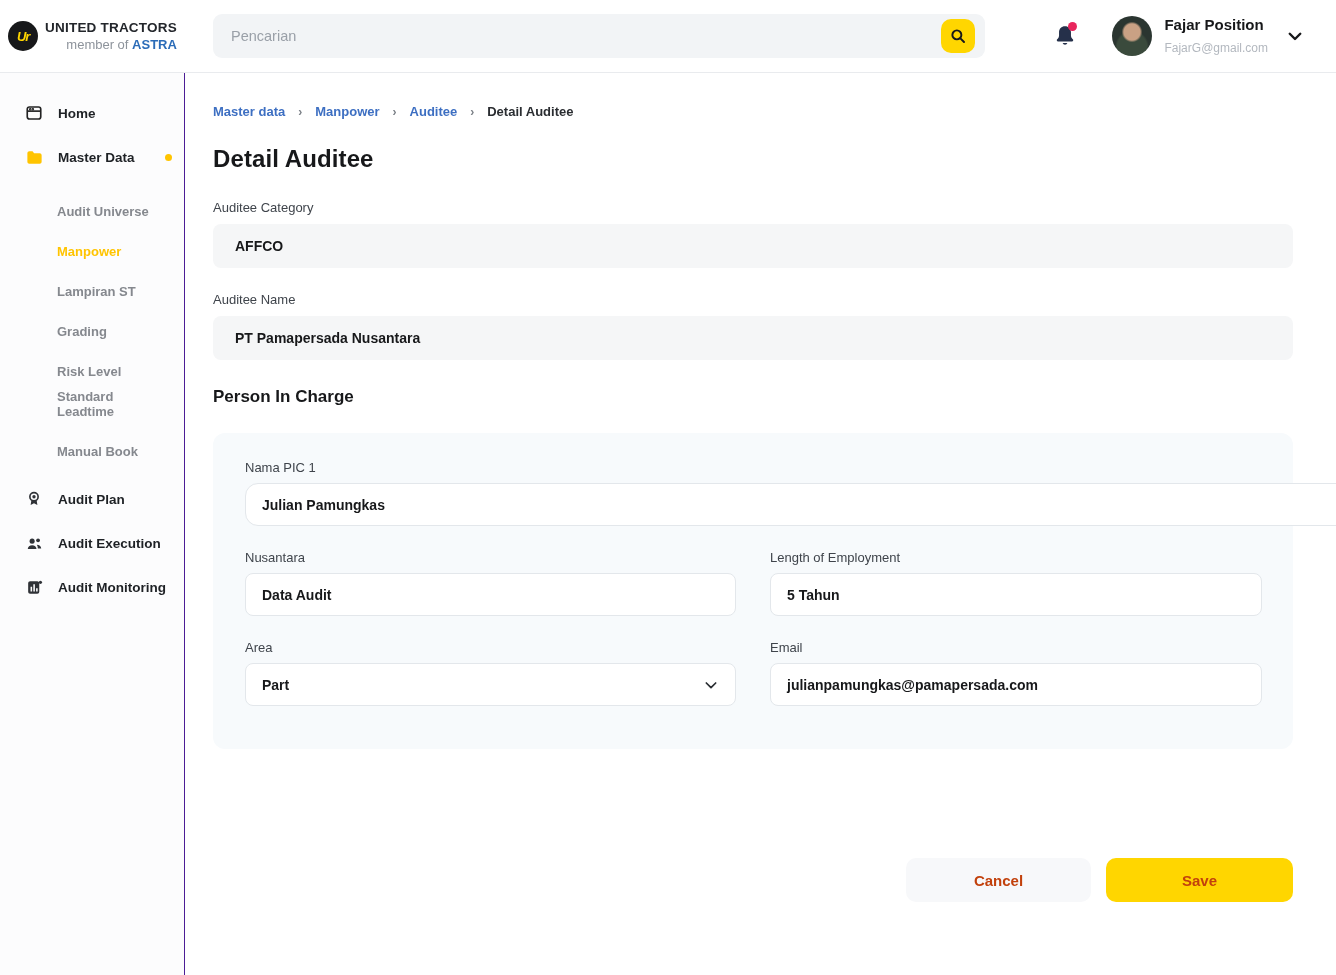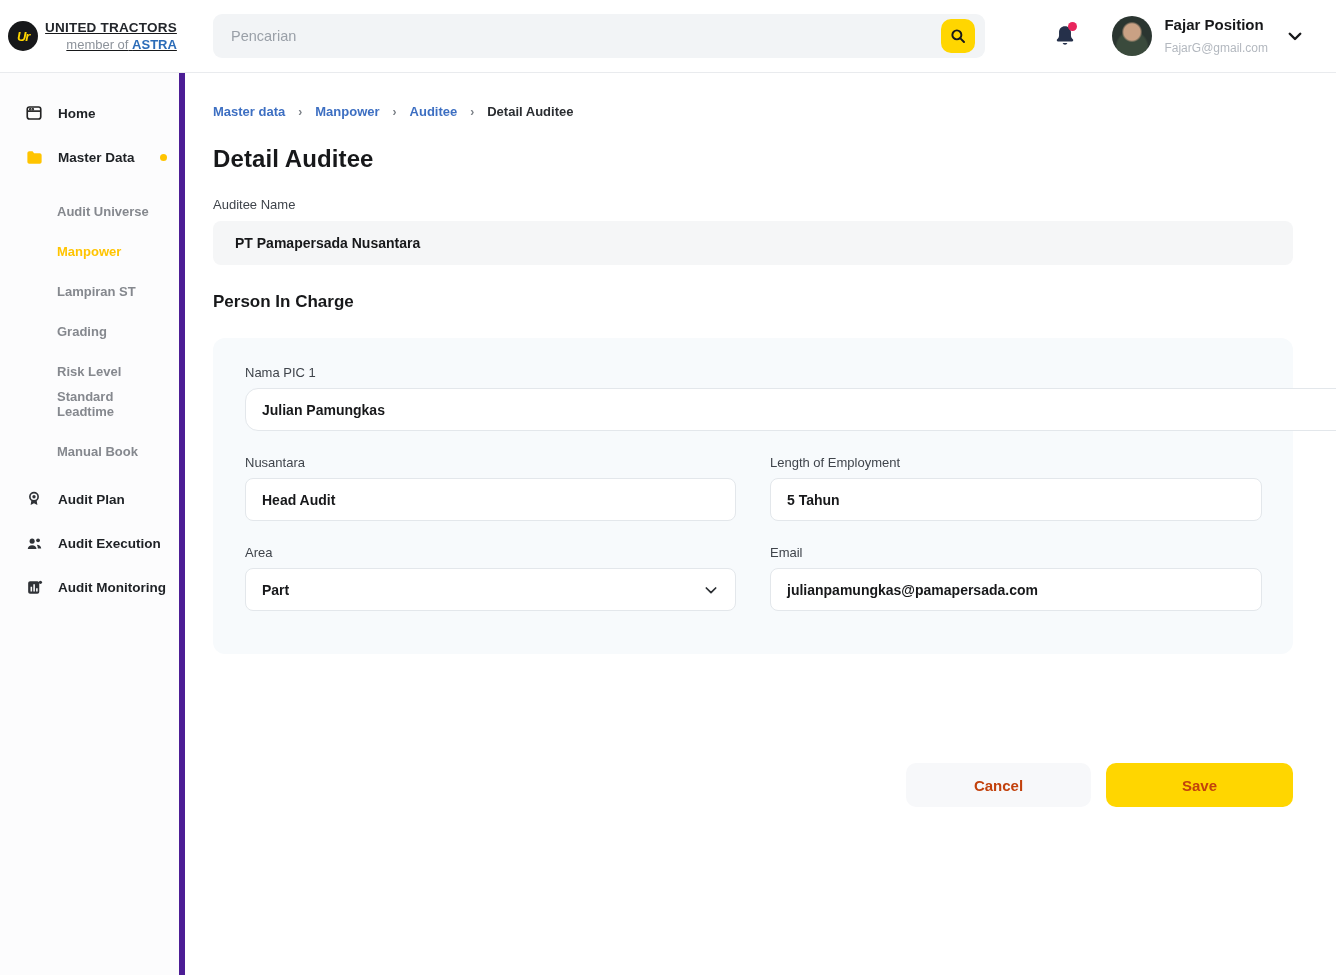--- a/index.html
+++ b/index.html
@@ -12,21 +12,21 @@
     position: relative;
   }
 
   
   .topbar {
     position: absolute; top: 0; left: 0; width: 1336px; height: 73px;
     background: #ffffff; border-bottom: 1px solid #e9ebee;
     display: flex; align-items: center; z-index: 5;
   }
   .brand { width: 185px; display: flex; justify-content: center; align-items: center; }
-  .brand-lockup { display: flex; align-items: center; gap: 7px; text-decoration: underline; }
+  .brand-lockup { display: flex; align-items: center; gap: 7px; }
   .brand-badge {
     width: 30px; height: 30px; border-radius: 50%; background: #17181a;
     display: flex; align-items: center; justify-content: center;
     color: #ffd600; font-weight: 800; font-size: 13px; font-style: italic; letter-spacing: -1px;
   }
   .brand-text { display: flex; flex-direction: column; line-height: 1; }
   .brand-name { font-size: 13.5px; font-weight: 800; color: #23262b; letter-spacing: 0.2px; }
   .brand-sub { font-size: 13px; color: #8d939b; text-align: right; margin-top: 3px; }
   .brand-sub b { color: #2b6cb8; font-weight: 800; }
 
@@ -61,21 +61,21 @@
       radial-gradient(circle at 50% 50%, #2a3530 0 100%);
   }
   .user-meta { display: flex; flex-direction: column; line-height: 1.15; }
   .user-name { font-size: 15px; font-weight: 800; color: #17181a; }
   .user-email { font-size: 12px; color: #b3b8bf; margin-top: 8px; }
   .user-caret { margin-left: 6px; display: flex; align-items: center; }
 
   
   .sidebar {
     position: absolute; top: 73px; left: 0; width: 185px; height: 902px;
-    background: #fcfcfd; border-right: 6px solid #4c1d95; padding-top: 18px;
+    background: #fcfcfd; border-right: 1px solid #4c1d95; padding-top: 18px;
   }
   .side-item {
     display: flex; align-items: center; gap: 14px; padding: 0 12px 0 24px;
     height: 44px; cursor: pointer; position: relative;
   }
   .side-item .icon { width: 20px; height: 20px; display: flex; align-items: center; justify-content: center; }
   .side-label { font-size: 13.5px; font-weight: 700; color: #1e2125; }
   .side-dot { margin-left: auto; width: 7px; height: 7px; border-radius: 50%; background: #ffc400; }
   .side-sub { padding: 0 12px 0 57px; height: 40px; display: flex; align-items: flex-end; cursor: pointer; }
   .side-sub-label { font-size: 13px; font-weight: 600; color: #85888e; }
@@ -271,38 +271,42 @@
       <span class="crumb-sep">›</span>
       <a class="crumb-link">Manpower</a>
       <span class="crumb-sep">›</span>
       <a class="crumb-link">Auditee</a>
       <span class="crumb-sep">›</span>
       <span class="crumb-current">Detail Auditee</span>
     </div>
 
     <h1 class="page-title">Detail Auditee</h1>
 
+    <div class="block-1">
+      <div class="field-label">Auditee Category</div>
+      <div class="static-field">AFFCO</div>
+    </div>
 
     <div class="block-2">
       <div class="field-label">Auditee Name</div>
       <div class="static-field">PT Pamapersada Nusantara</div>
     </div>
 
     <h2 class="section-title">Person In Charge</h2>
 
     <section class="pic-card">
       <div>
         <div class="input-label">Nama PIC 1</div>
         <div class="text-input input-full">Julian Pamungkas</div>
       </div>
 
       <div class="pic-row">
         <div class="pic-col">
           <div class="input-label">Nusantara</div>
-          <div class="text-input">Head Audit</div>
+          <div class="text-input">Data Audit</div>
         </div>
         <div class="pic-col-r">
           <div class="input-label">Length of Employment</div>
           <div class="text-input">5 Tahun</div>
         </div>
       </div>
 
       <div class="pic-row">
         <div class="pic-col">
           <div class="input-label">Area</div>

